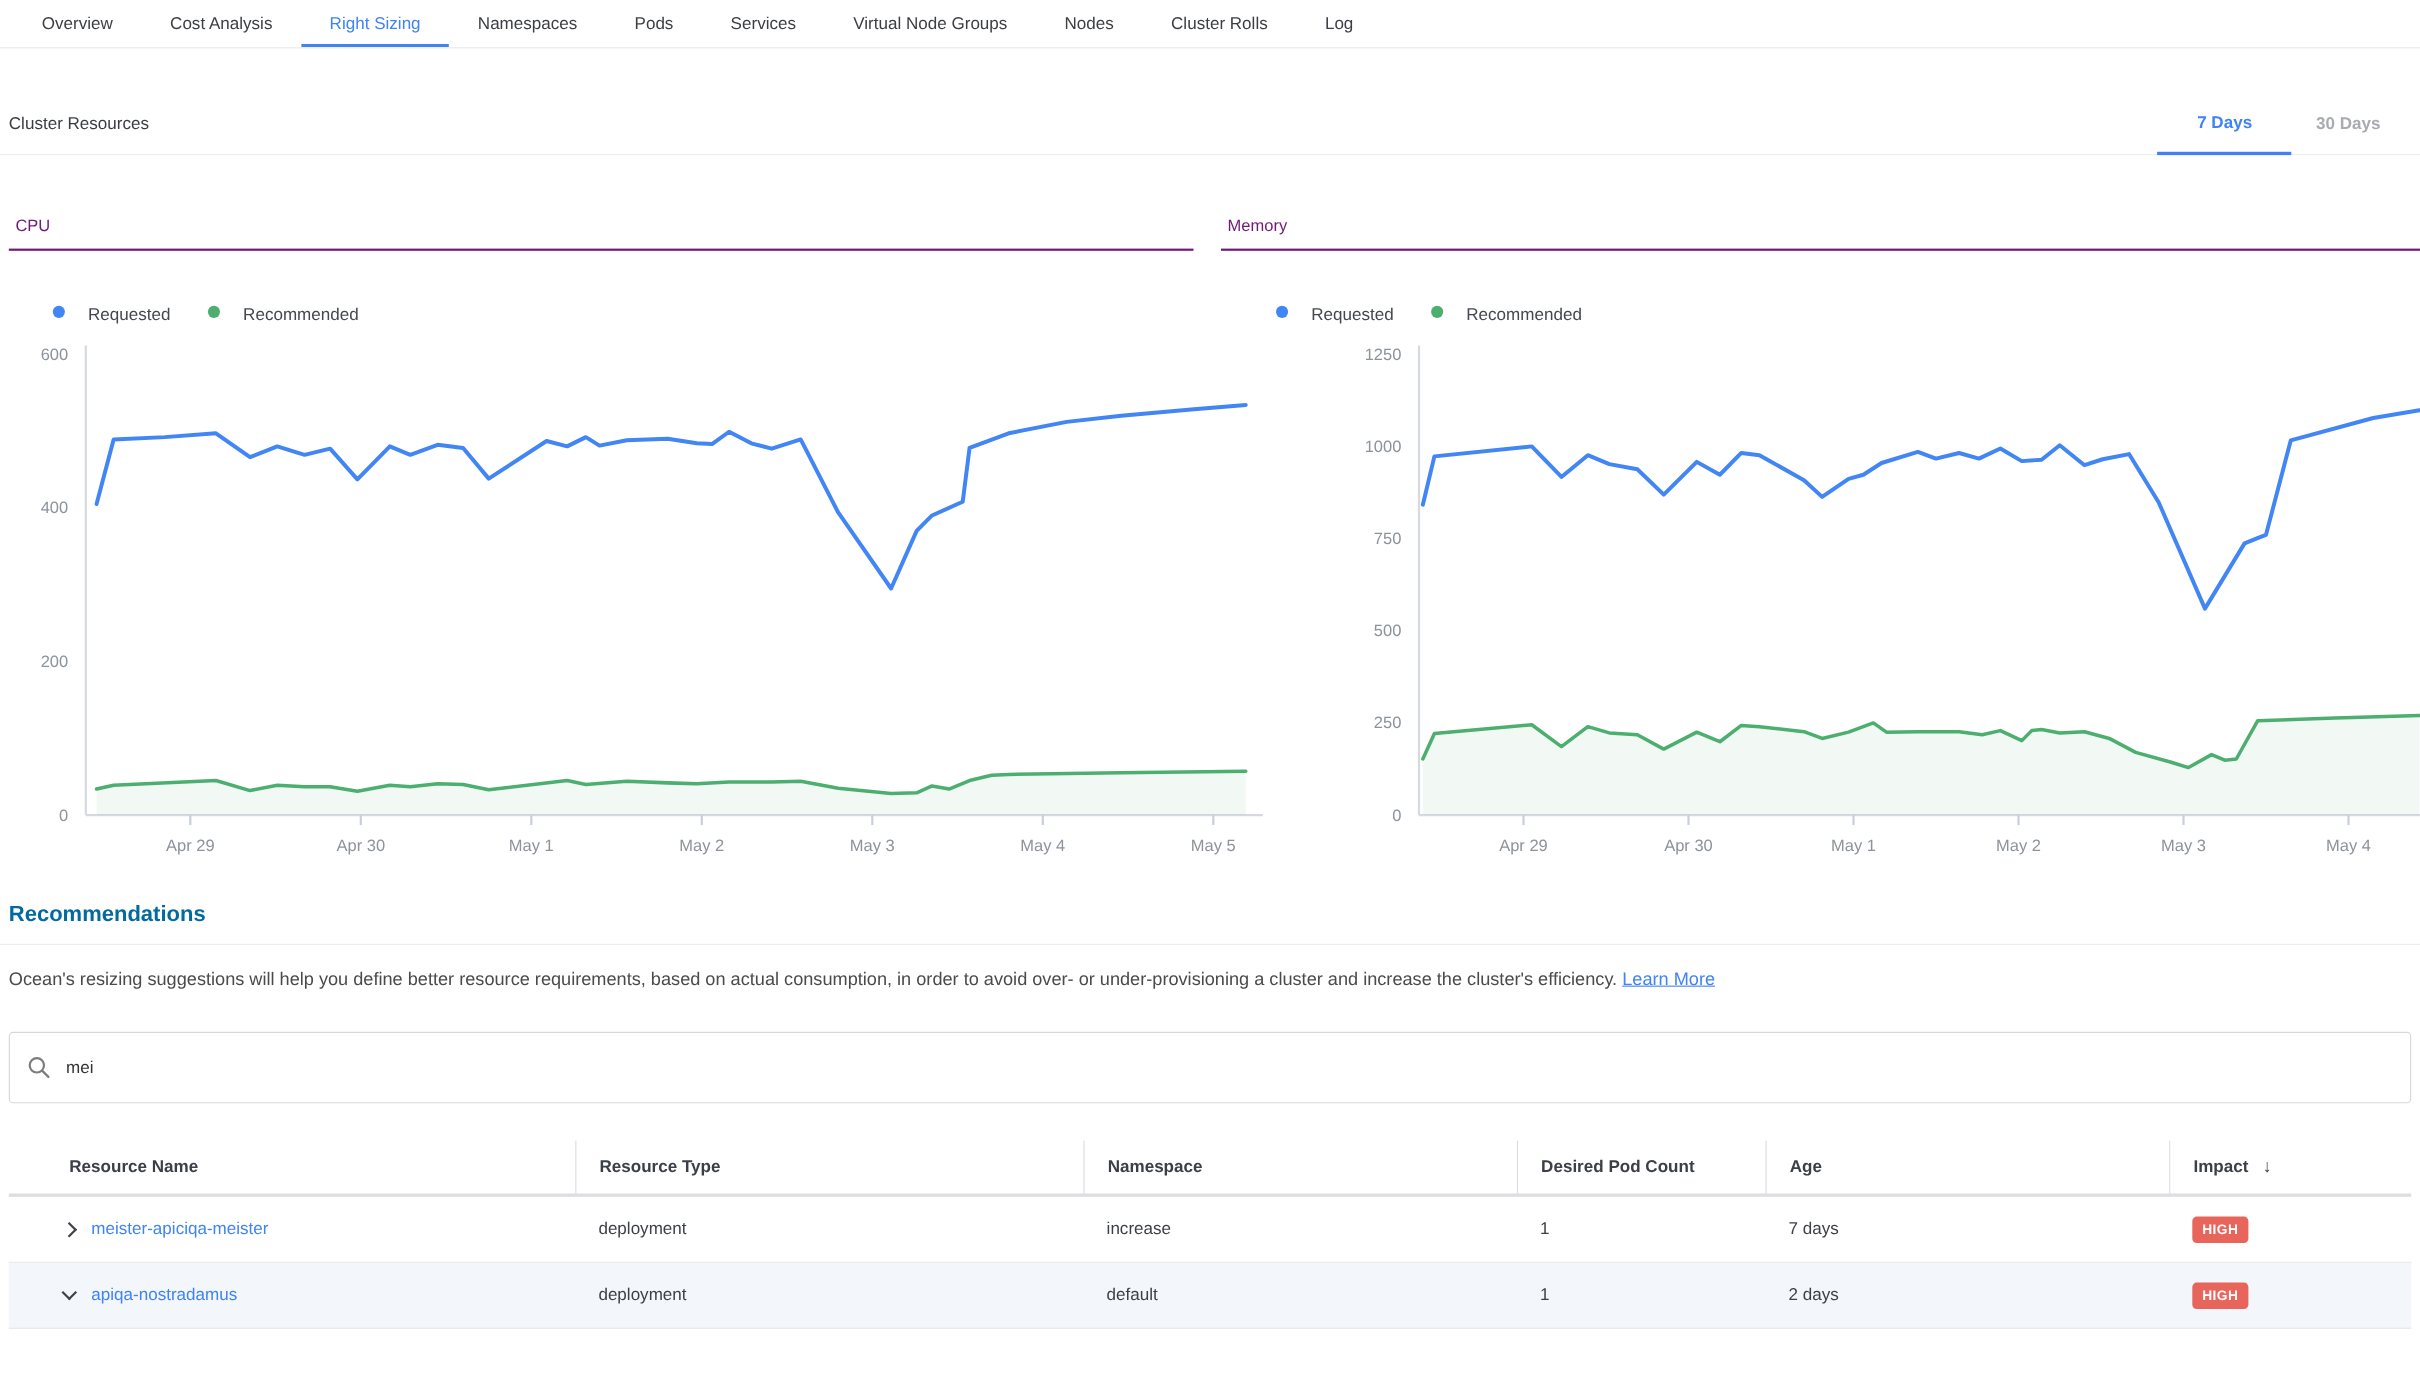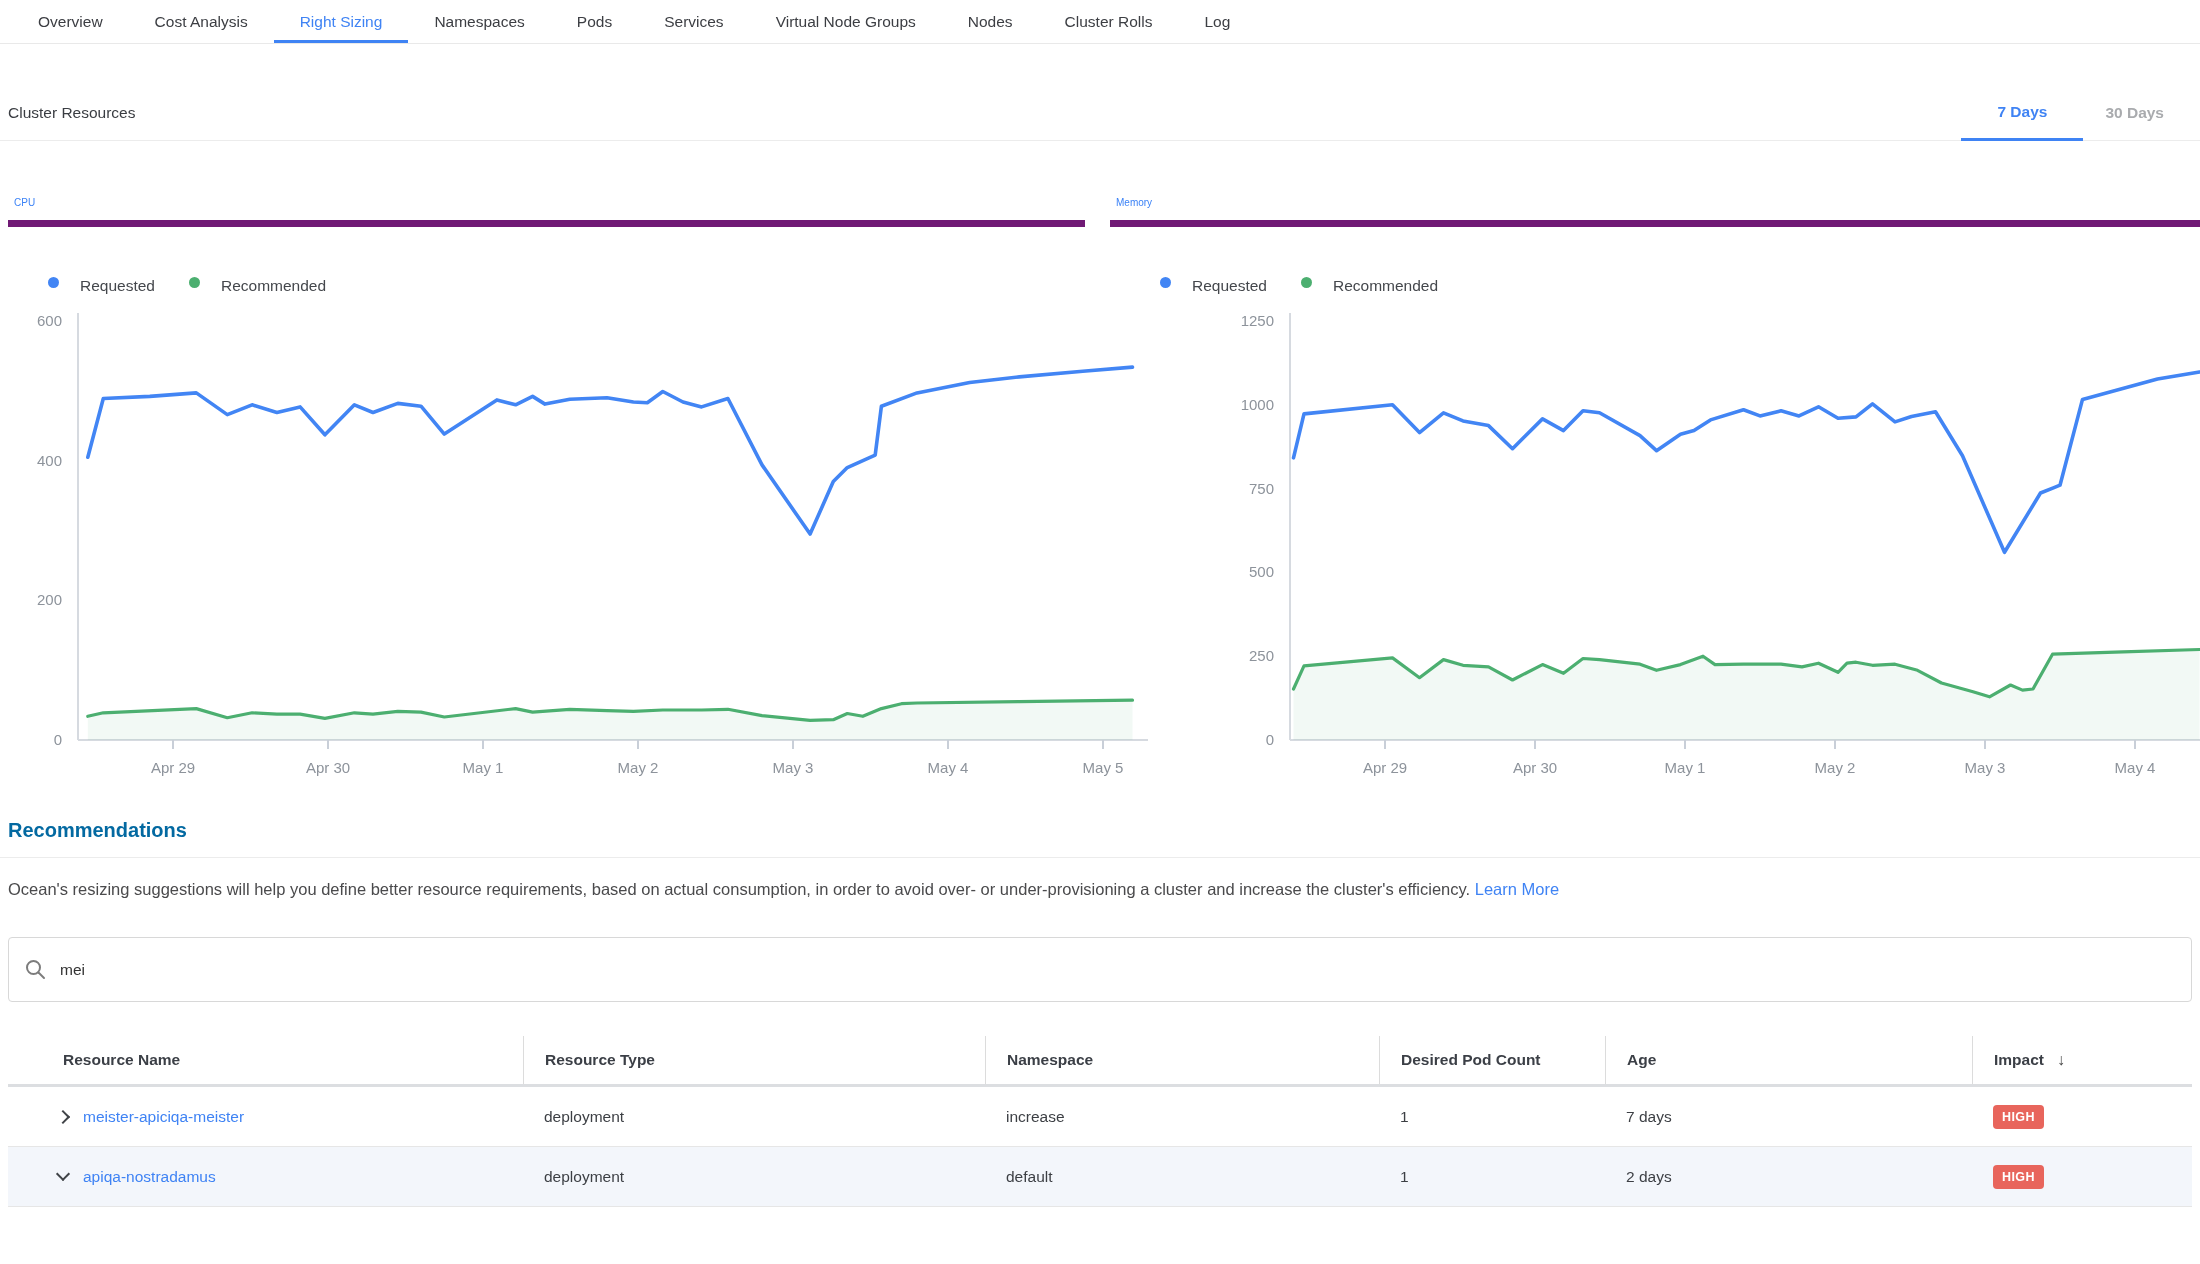--- a/index.html
+++ b/index.html
@@ -19,34 +19,34 @@
   .cr-title { font-size:15.5px; color:#3a3d42; padding:18px 0 18px 8px; }
   .range-tabs { display:flex; align-items:stretch; padding-right:14px; }
   .range-tab { display:flex; align-items:center; font-weight:bold; font-size:15.5px; cursor:pointer; }
   .range-tab.active { color:#3f83f4; padding:0 36px; border-bottom:3px solid #3f83f4; margin-bottom:-1px; }
   .range-tab.inactive { color:#a9abae; padding:0 22px; }
 
   
   .panels { display:flex; padding-left:8px; margin-top:44px; }
   .panel-cpu { width:1077px; flex:0 0 auto; }
   .panel-mem { flex:1 1 auto; margin-left:25px; min-width:0; }
-  .panel h3 { font-size:10px; font-weight:400; color:#3b82f6; padding:12px 6px 12px 6px;
-    border-bottom:7px solid #701a75; }
+  .panel h3 { font-size:15px; font-weight:400; color:#701a75; padding:12px 6px 12px 6px;
+    border-bottom:2px solid #701a75; }
   .legend { display:flex; align-items:center; gap:34px; margin:50px 0 0 40px; }
   .legend-item { display:flex; align-items:flex-start; gap:21px; font-size:15.5px; color:#44474c; cursor:pointer; }
   .dot { width:11px; height:11px; border-radius:50%; display:inline-block; }
   .chart-wrap { margin-top:10px; }
   svg.chart { display:block; overflow:visible; }
   svg.chart text { font-family:"Liberation Sans","DejaVu Sans",sans-serif; }
 
   
   .rec-header { font-size:20px; font-weight:700; color:#0369a1;
     padding:16px 8px 15px; border-bottom:1px solid #ececec; margin-top:28px; }
   .rec-desc { font-size:16.5px; color:#4a4a4c; padding:0 8px; margin-top:22px; }
-  .rec-desc a { color:#3f83f4; cursor:pointer; }
+  .rec-desc a { color:#3f83f4; text-decoration:underline; cursor:pointer; }
 
   
   .searchbox { display:flex; align-items:center; gap:14px; margin:38px 8px 0;
     height:65px; border:1px solid #d8d8d8; border-radius:4px; padding:0 16px; background:#fff; }
   .searchbox input { border:none; outline:none; flex:1; font-size:15.5px; color:#333;
     font-family:"Liberation Sans","DejaVu Sans",sans-serif; background:transparent; }
 
   
   .table { margin:34px 8px 0; }
   .grid { display:grid; grid-template-columns:515px 462px 394px 226px 367px 1fr; }

